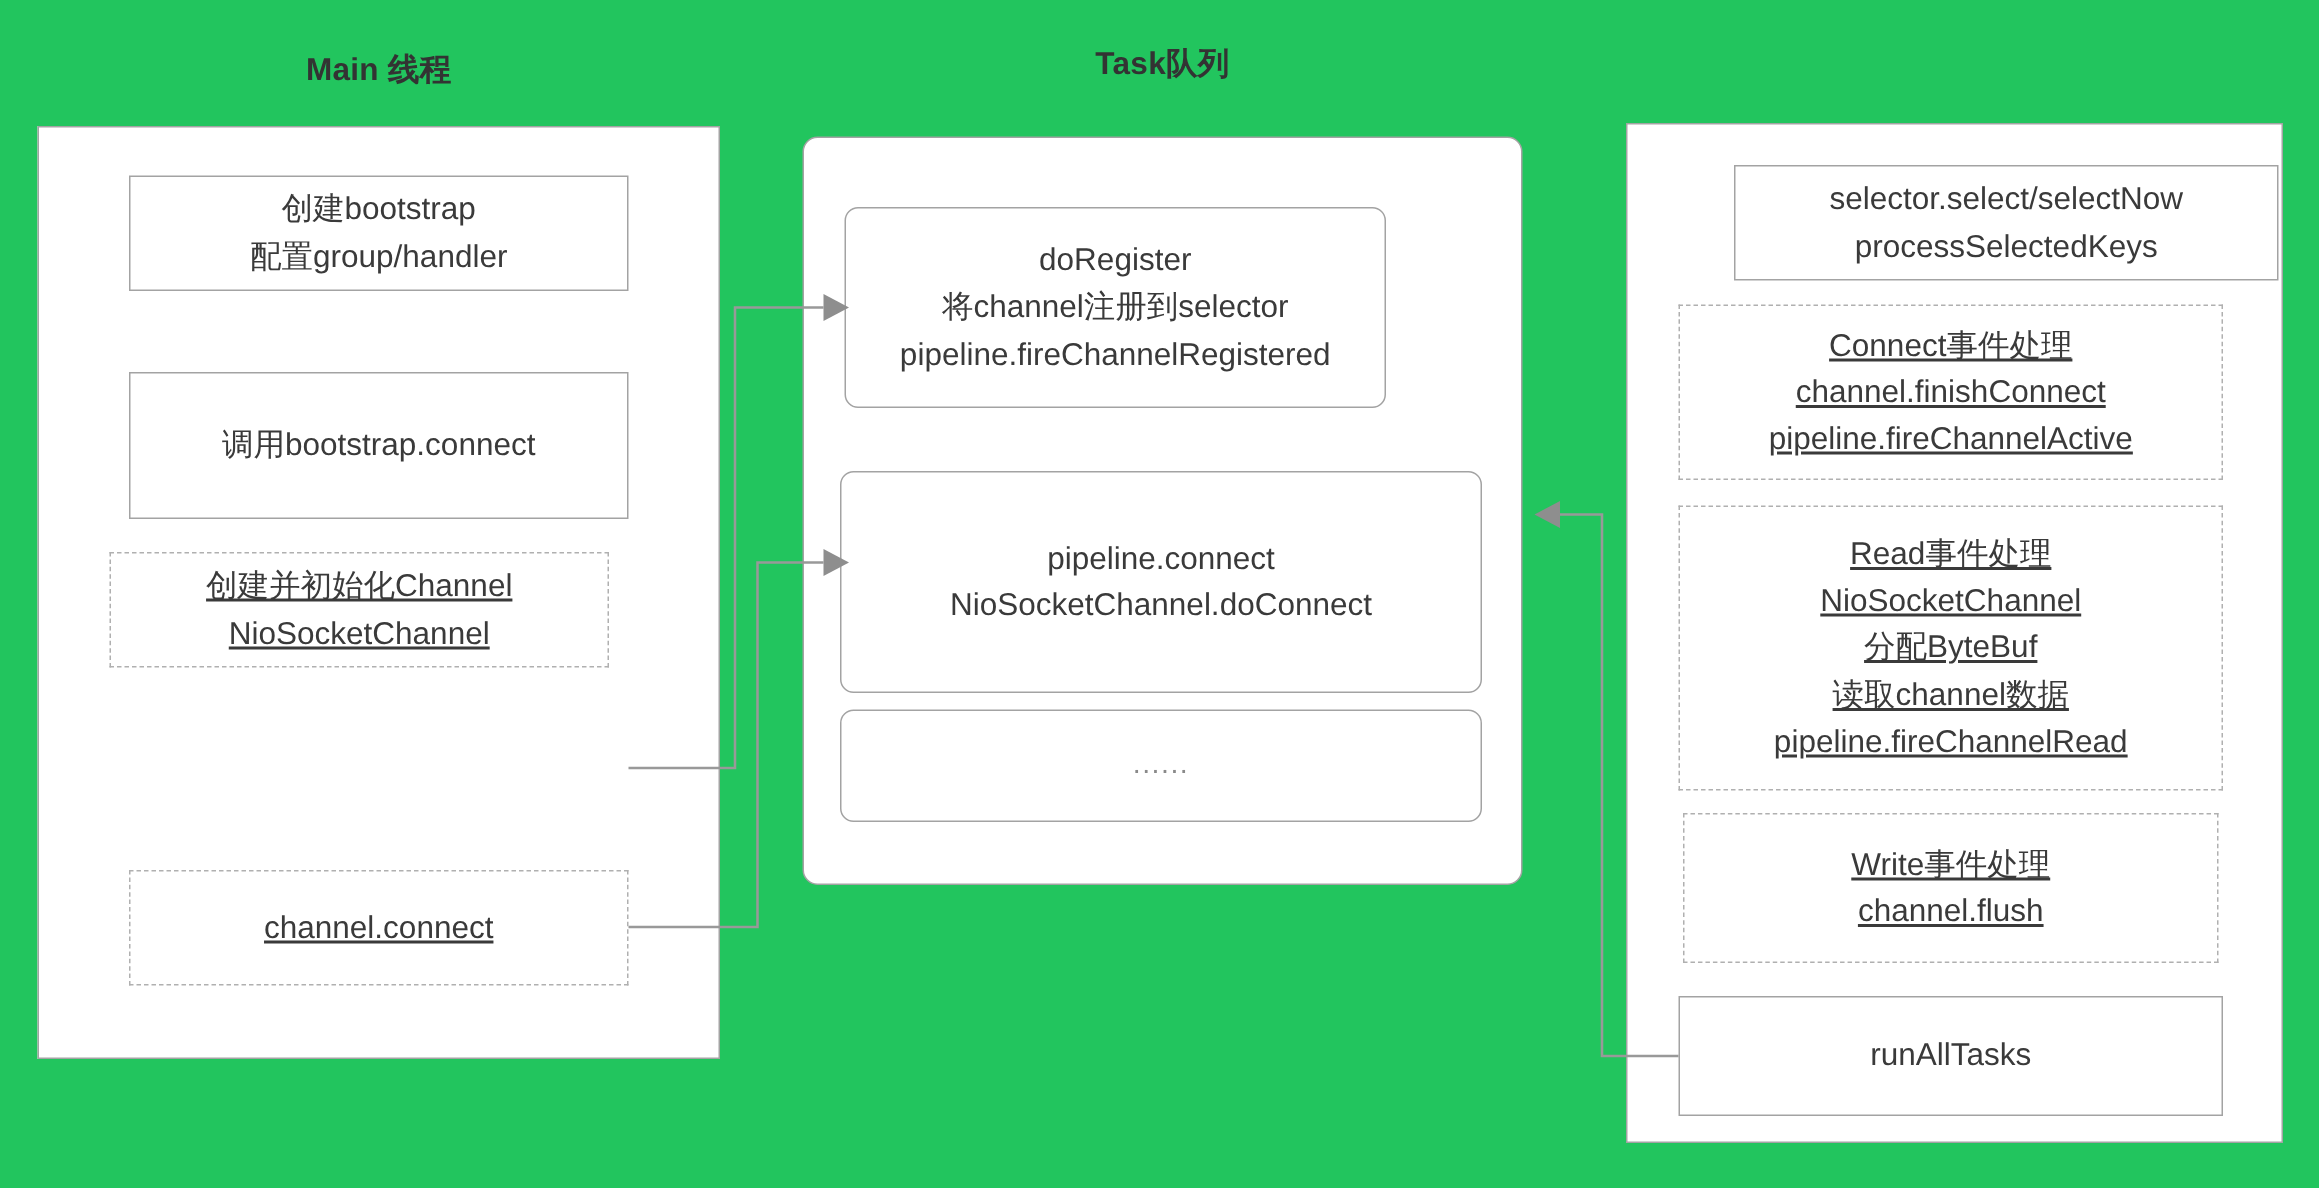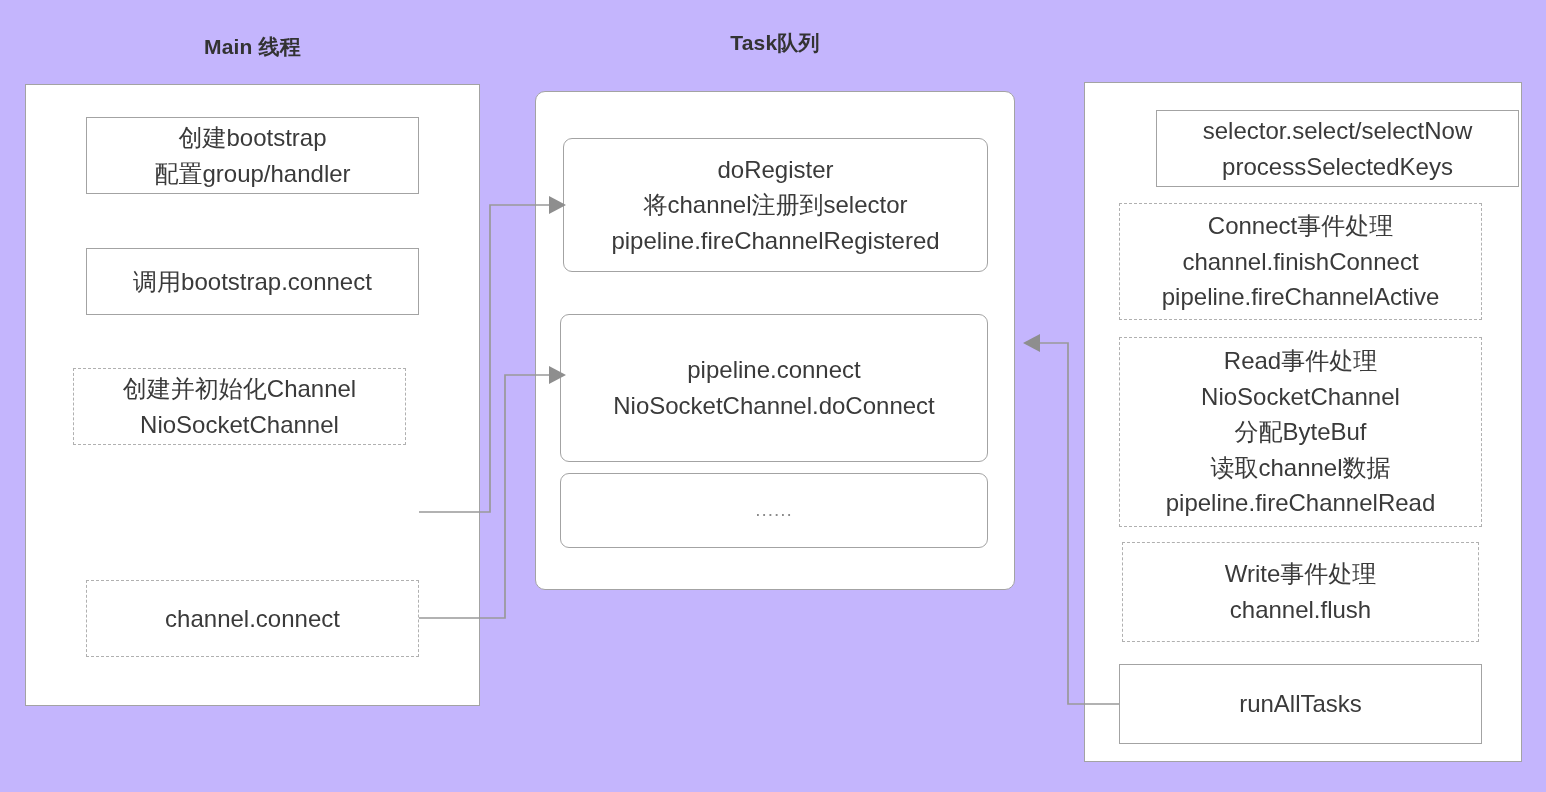--- a/index.html
+++ b/index.html
@@ -4,21 +4,21 @@
 <style>
   html, body {
     margin: 0;
     padding: 0;
     background: #f0f0f0;
   }
   #stage {
     position: relative;
     width: 1546px;
     height: 792px;
-    background: #c4b5fd;
+    background: #22c55e;
     font-family: "Liberation Sans", "DejaVu Sans", sans-serif;
     overflow: hidden;
   }
   .col-title {
     position: absolute;
     text-align: center;
     font-size: 21px;
     font-weight: bold;
     color: #333333;
     line-height: 1.45;
@@ -31,33 +31,34 @@
     border: 1.6px solid #a3a3a3;
     box-sizing: border-box;
   }
   .container.rounded { border-radius: 10px; }
   .node {
     position: absolute;
     box-sizing: border-box;
     background: #ffffff;
     border: 1.6px solid #a3a3a3;
     color: #3a3a3a;
-    font-size: 24px;
+    font-size: 21px;
     line-height: 1.48;
     display: flex;
     align-items: center;
     justify-content: center;
     text-align: center;
     white-space: pre-line;
     padding: 2px 6px;
   }
   .node.dashed {
     border-style: dashed;
     border-width: 1.7px;
     border-color: #b0b0b0;
+    text-decoration: underline;
   }
   .node.rounded { border-radius: 9px; }
   .node.ellipsis {
     color: #8a8a8a;
     font-size: 19px;
     letter-spacing: 1px;
   }
   svg.links {
     position: absolute;
     left: 0;
@@ -80,26 +81,26 @@
 
   <div class="col-title" style="left:25px; top:32px; width:455px;">Main 线程</div>
   <div class="col-title" style="left:535px; top:28px; width:480px;">Task队列</div>
 
   <div class="container" style="left:25px; top:84px; width:455px; height:622px;"></div>
   <div class="container rounded" style="left:535px; top:91px; width:480px; height:499px;"></div>
   <div class="container" style="left:1084px; top:82px; width:438px; height:680px;"></div>
 
   <div class="node" style="left:86px; top:117px; width:333px; height:77px;">创建bootstrap
 配置group/handler</div>
-  <div class="node" style="left:86px; top:248px; width:333px; height:67px;text-align:center;">调用bootstrap.connect</div>
+  <div class="node" style="left:86px; top:248px; width:333px; height:98px;text-align:center;">调用bootstrap.connect</div>
   <div class="node dashed" style="left:73px; top:368px; width:333px; height:77px;">创建并初始化Channel
 NioSocketChannel</div>
   <div class="node dashed" style="left:86px; top:580px; width:333px; height:77px;">channel.connect</div>
 
-  <div class="node rounded" style="left:563px; top:138px; width:425px; height:134px;">doRegister
+  <div class="node rounded" style="left:563px; top:138px; width:361px; height:134px;">doRegister
 将channel注册到selector
 pipeline.fireChannelRegistered</div>
   <div class="node rounded" style="left:560px; top:314px; width:428px; height:148px;">pipeline.connect
 NioSocketChannel.doConnect</div>
   <div class="node rounded ellipsis" style="left:560px; top:473px; width:428px; height:75px;">......</div>
 
   <div class="node" style="left:1119px; top:110px; width:363px; height:77px;margin-left:37px;">selector.select/selectNow
 processSelectedKeys</div>
   <div class="node dashed" style="left:1119px; top:203px; width:363px; height:117px;">Connect事件处理
 channel.finishConnect

